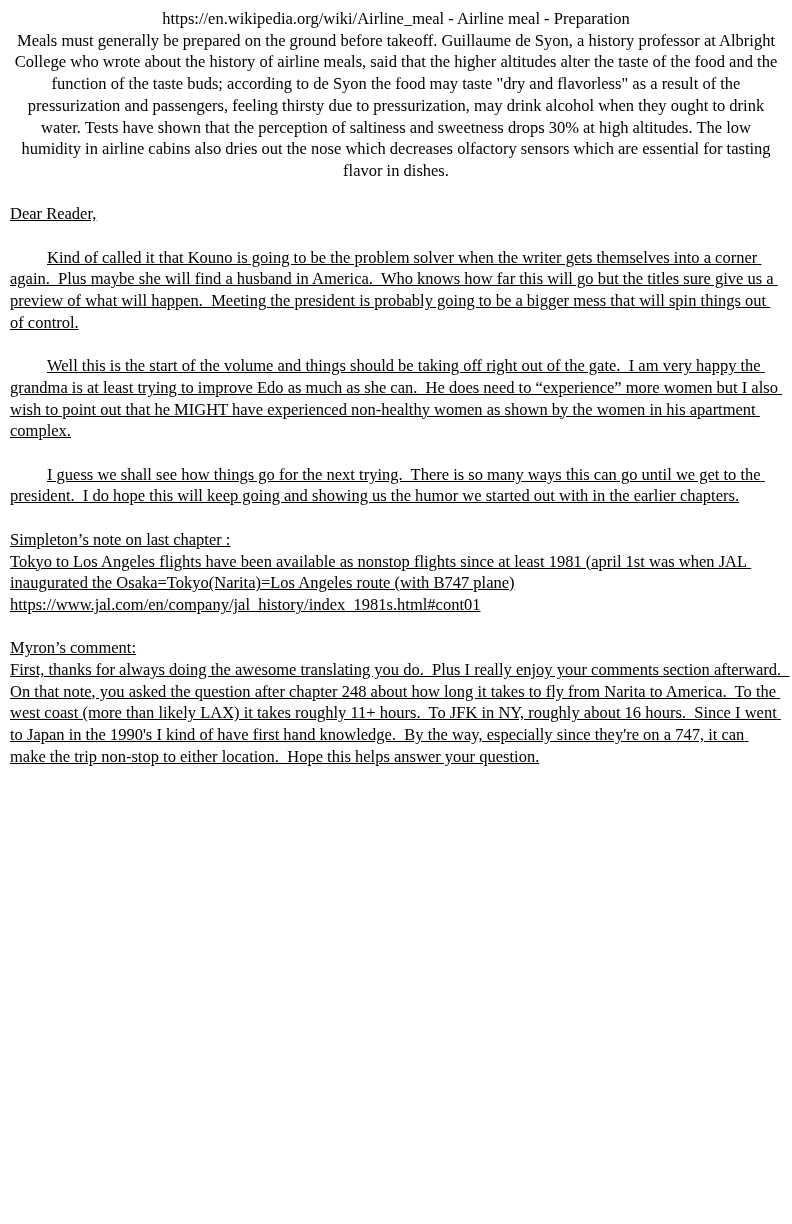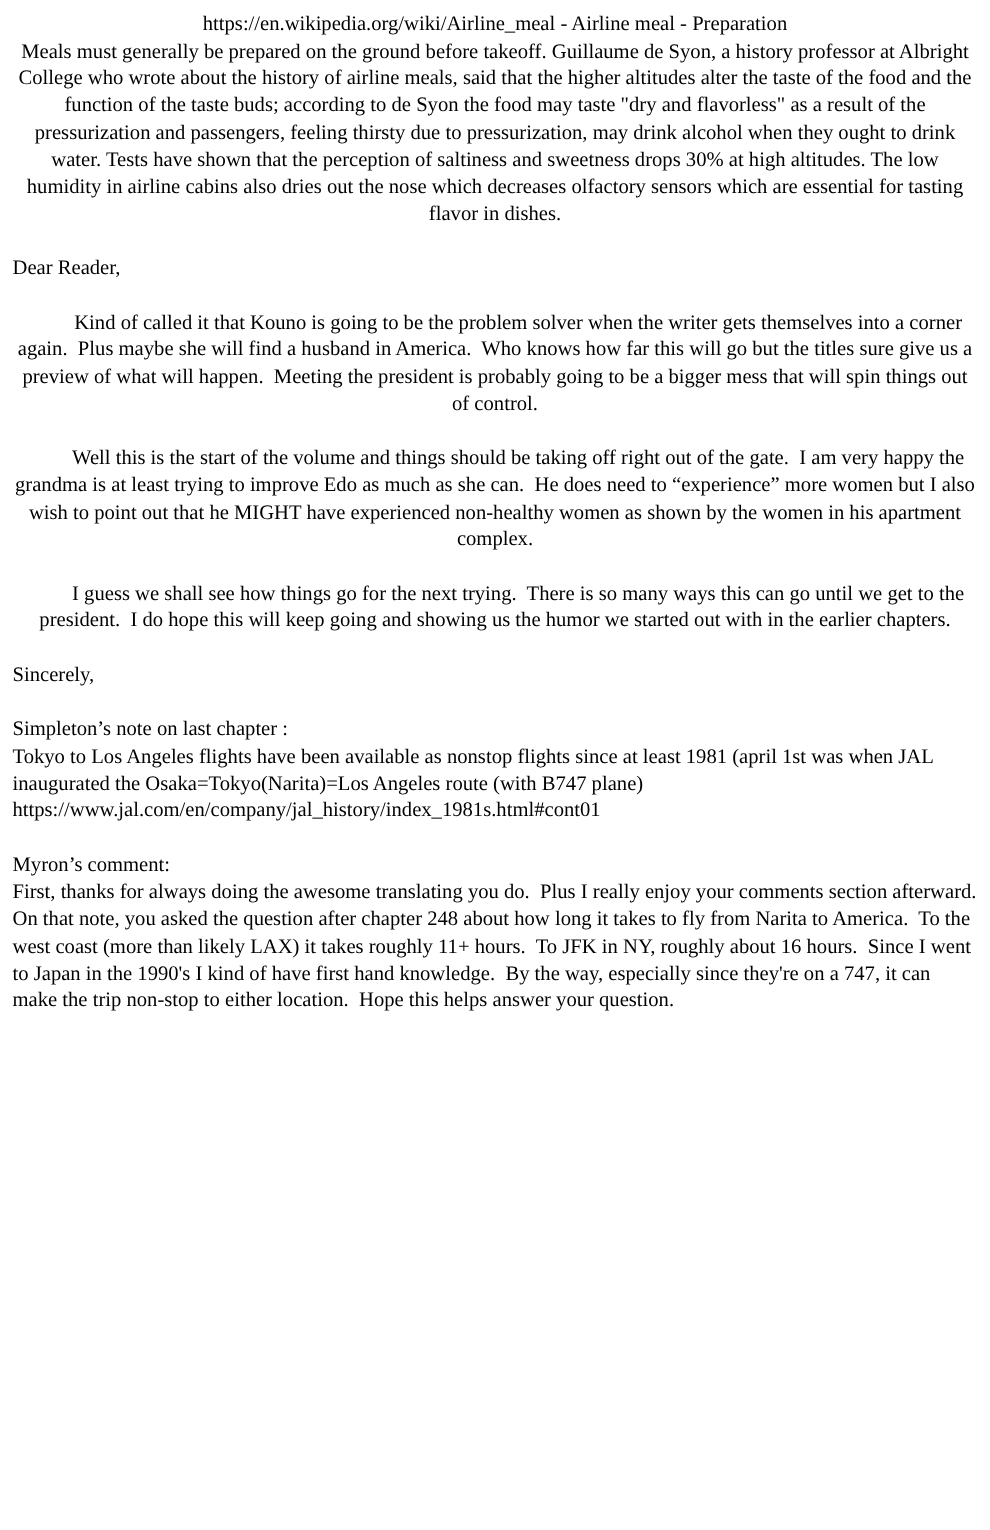--- a/index.html
+++ b/index.html
@@ -25,24 +25,24 @@
   }
   .txt {
     white-space: pre-wrap;
     margin: 0;
   }
   .center-block .txt {
     text-align: center;
   }
   .gap-above {
     margin-top: 21.7px;
+    text-decoration: underline;
   }
   .indent {
     text-indent: 37px;
-    text-align: center;
   }
 </style>
 </head>
 <body>
 
 <div class="doc">
 
   <div class="center-block">
     <div class="txt">https://en.wikipedia.org/wiki/Airline_meal - Airline meal - Preparation</div>
     <div class="txt">Meals must generally be prepared on the ground before takeoff. Guillaume de Syon, a history professor at Albright College who wrote about the history of airline meals, said that the higher altitudes alter the taste of the food and the function of the taste buds; according to de Syon the food may taste "dry and flavorless" as a result of the pressurization and passengers, feeling thirsty due to pressurization, may drink alcohol when they ought to drink water. Tests have shown that the perception of saltiness and sweetness drops 30% at high altitudes. The low humidity in airline cabins also dries out the nose which decreases olfactory sensors which are essential for tasting flavor in dishes.</div>
@@ -50,21 +50,20 @@
 
   <div class="txt gap-above">Dear Reader,</div>
 
   <div class="txt gap-above indent">Kind of called it that Kouno is going to be the problem solver when the writer gets themselves into a corner again.  Plus maybe she will find a husband in America.  Who knows how far this will go but the titles sure give us a preview of what will happen.  Meeting the president is probably going to be a bigger mess that will spin things out of control.</div>
 
   <div class="txt gap-above indent">Well this is the start of the volume and things should be taking off right out of the gate.  I am very happy the grandma is at least trying to improve Edo as much as she can.  He does need to “experience” more women but I also wish to point out that he MIGHT have experienced non-healthy women as shown by the women in his apartment complex.</div>
 
   <div class="txt gap-above indent">I guess we shall see how things go for the next trying.  There is so many ways this can go until we get to the president.  I do hope this will keep going and showing us the humor we started out with in the earlier chapters.</div>
 
 
-  <div class="txt gap-above">Sincerely,</div>
 
 
   <div class="gap-above">
     <div class="txt">Simpleton’s note on last chapter :</div>
     <div class="txt">Tokyo to Los Angeles flights have been available as nonstop flights since at least 1981 (april 1st was when JAL inaugurated the Osaka=Tokyo(Narita)=Los Angeles route (with B747 plane)</div>
     <div class="txt">https://www.jal.com/en/company/jal_history/index_1981s.html#cont01</div>
   </div>
 
   <div class="gap-above">
     <div class="txt">Myron’s comment:</div>

